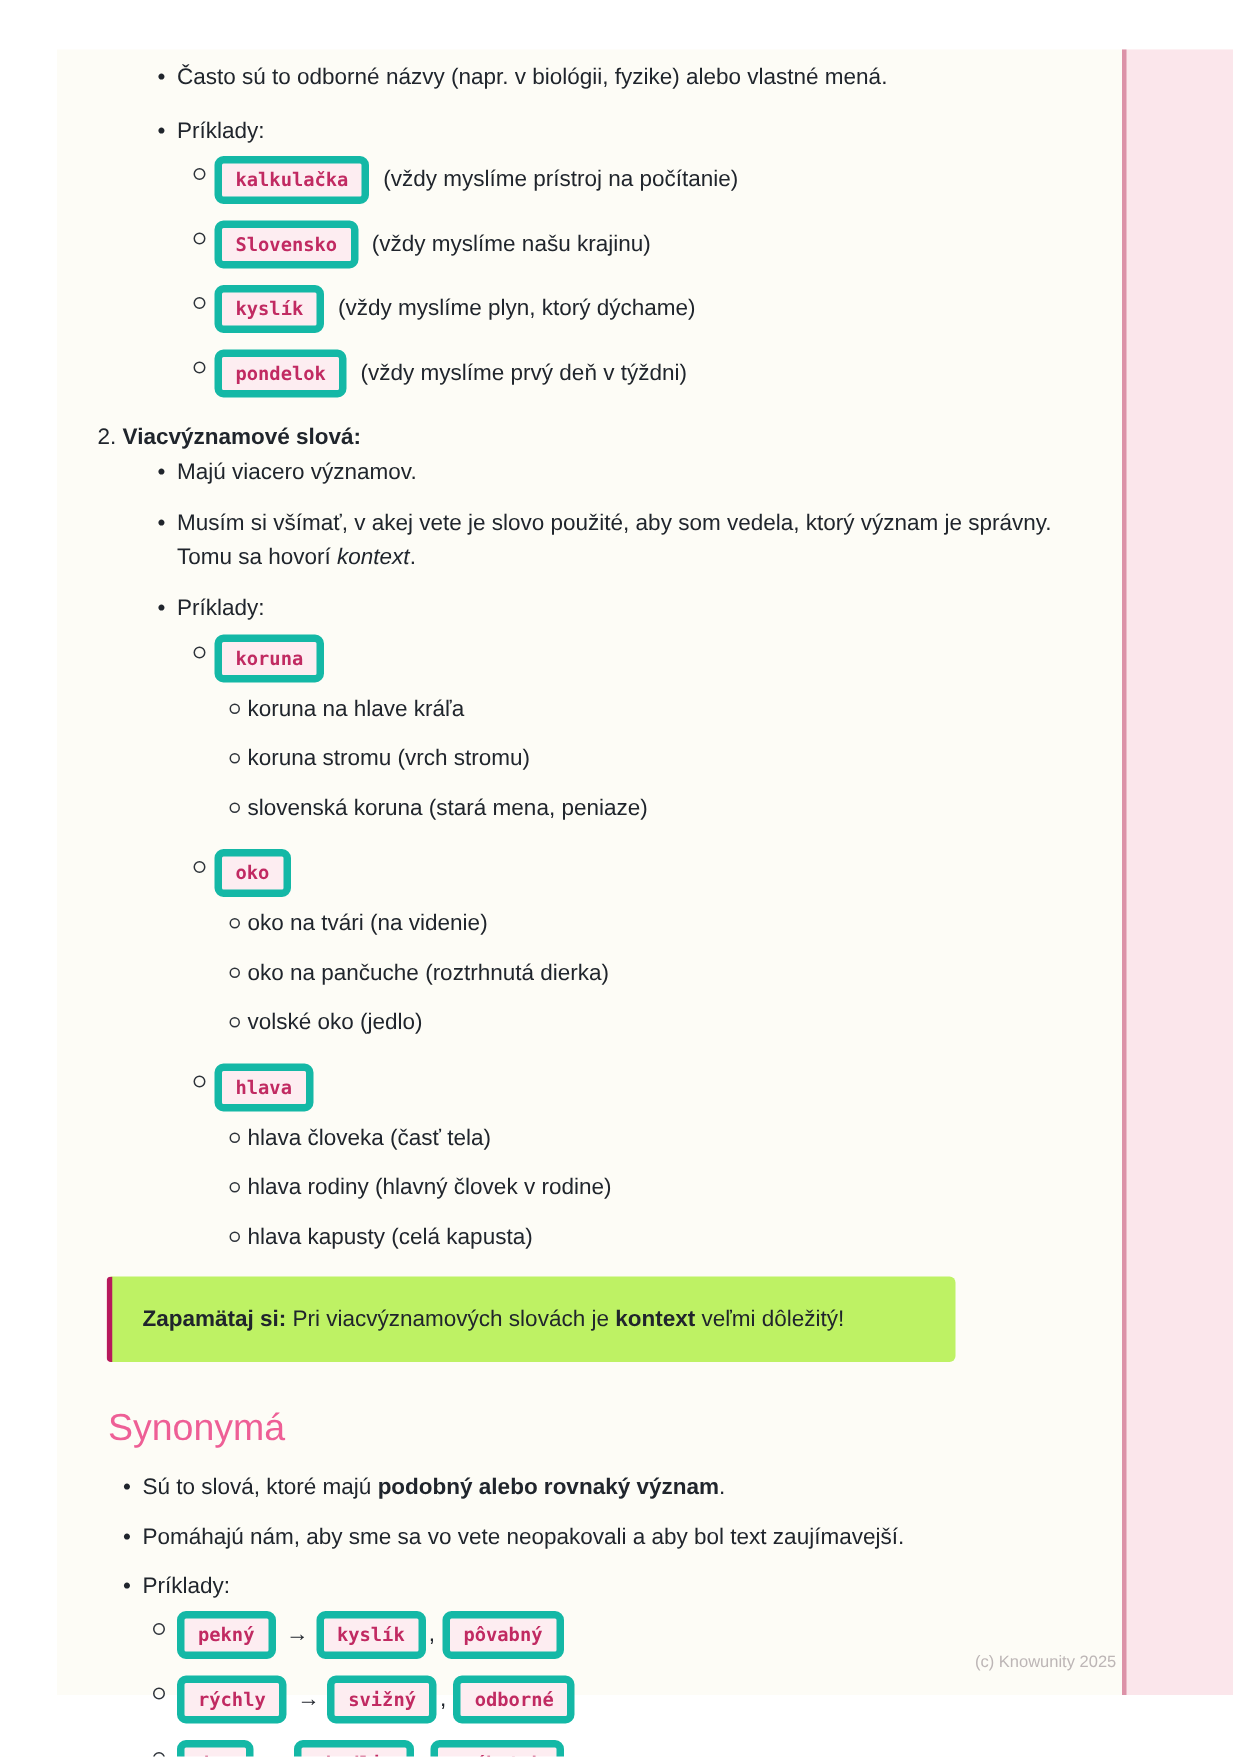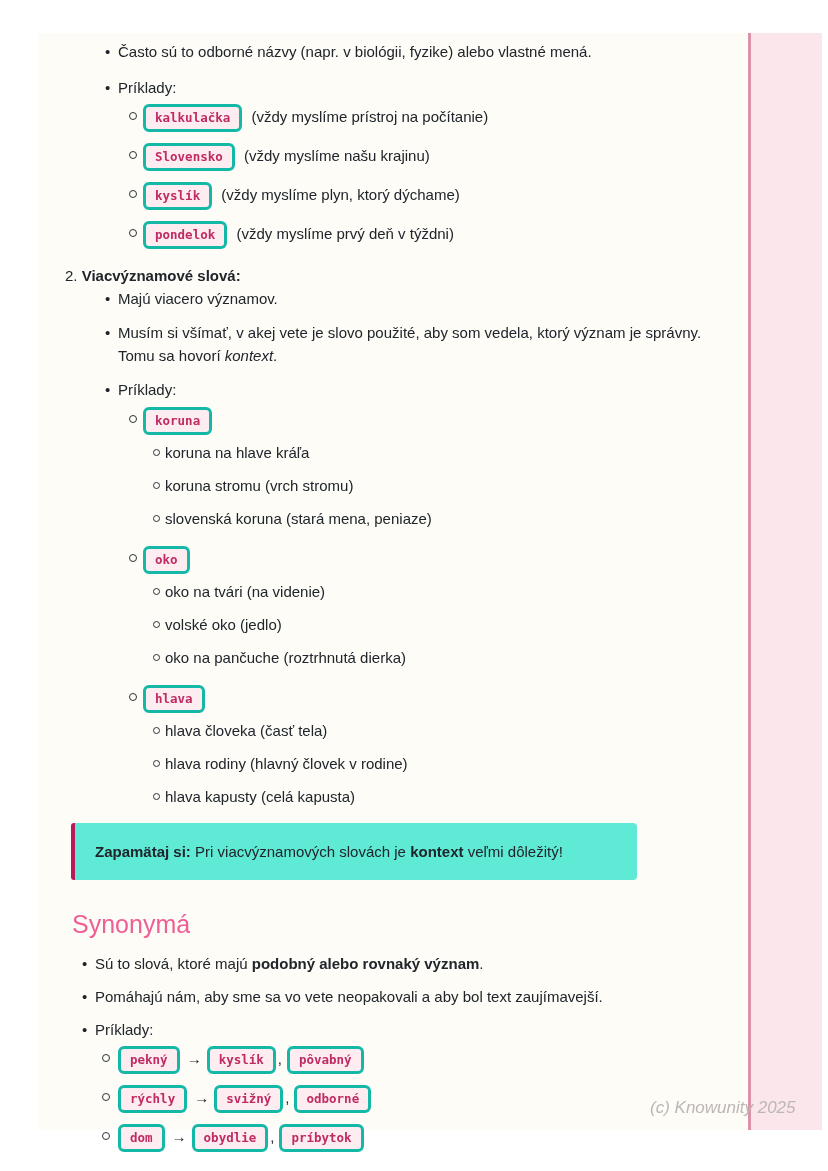--- a/index.html
+++ b/index.html
@@ -42,37 +42,37 @@
   .l3 > li:last-child { margin-bottom:0; }
   .l3 > li::before { content:""; position:absolute; left:-12px; top:8px; width:5px; height:5px;
                      border:1.3px solid #2e333a; border-radius:50%; }
 
   
   .pairs { padding-left:23px; margin-top:5px; }
   .pairs > li::before { left:-16px; }
 
   .chip { display:inline-block; font-family:"DejaVu Sans Mono", monospace; font-size:12.5px;
           font-weight:bold; line-height:18px; color:#c12a62; background:#fdedf1;
-          border:3px solid #14b8a6; border-radius:6px; padding:2px 9px; vertical-align:middle; }
+          border:5px solid #14b8a6; border-radius:6px; padding:2px 9px; vertical-align:middle; }
   .desc { margin-left:5px; }
   .arrow { margin:0 5px 0 7px; font-weight:600; color:#20252c; }
   .comma { margin:0 5px 0 2px; color:#20252c; }
 
   .numline { margin-top:15px; }
   .numline b { }
 
   .callout { margin-left:6px; margin-top:15px; width:566px; box-sizing:border-box;
-             background:#5eead4; border-left:4px solid #b7195c; border-radius:3px 4px 4px 3px;
+             background:#bef264; border-left:4px solid #b7195c; border-radius:3px 4px 4px 3px;
              padding:17px 20px; line-height:23px; }
 
   h2.pink { margin-left:7px; margin-top:31px; font-size:25px; line-height:27px;
             font-weight:normal; color:#ee5f96; }
 
-  .watermark { position:absolute; left:612px; top:1068px; font-size:17px; line-height:14px;
-               color:#bdb6b6; z-index:5; white-space:nowrap;font-style:italic; }
+  .watermark { position:absolute; left:612px; top:1068px; font-size:11px; line-height:14px;
+               color:#bdb6b6; z-index:5; white-space:nowrap; }
 </style>
 </head>
 <body>
 
 <div class="page">
   <div class="band"></div>
 
   <div class="content">
 
     <ul class="l1 secA">
@@ -124,22 +124,22 @@
               <li><span>koruna na hlave kráľa</span></li>
               <li><span>koruna stromu (vrch stromu)</span></li>
               <li><span>slovenská koruna (stará mena, peniaze)</span></li>
             </ul>
           </li>
 
           <li>
             <span class="chip">oko</span>
             <ul class="l3">
               <li><span>oko na tvári (na videnie)</span></li>
+              <li><span>oko na pančuche (roztrhnutá dierka)</span></li>
               <li><span>volské oko (jedlo)</span></li>
-              <li><span>oko na pančuche (roztrhnutá dierka)</span></li>
             </ul>
           </li>
 
           <li>
             <span class="chip">hlava</span>
             <ul class="l3">
               <li><span>hlava človeka (časť tela)</span></li>
               <li><span>hlava rodiny (hlavný človek v rodine)</span></li>
               <li><span>hlava kapusty (celá kapusta)</span></li>
             </ul>

